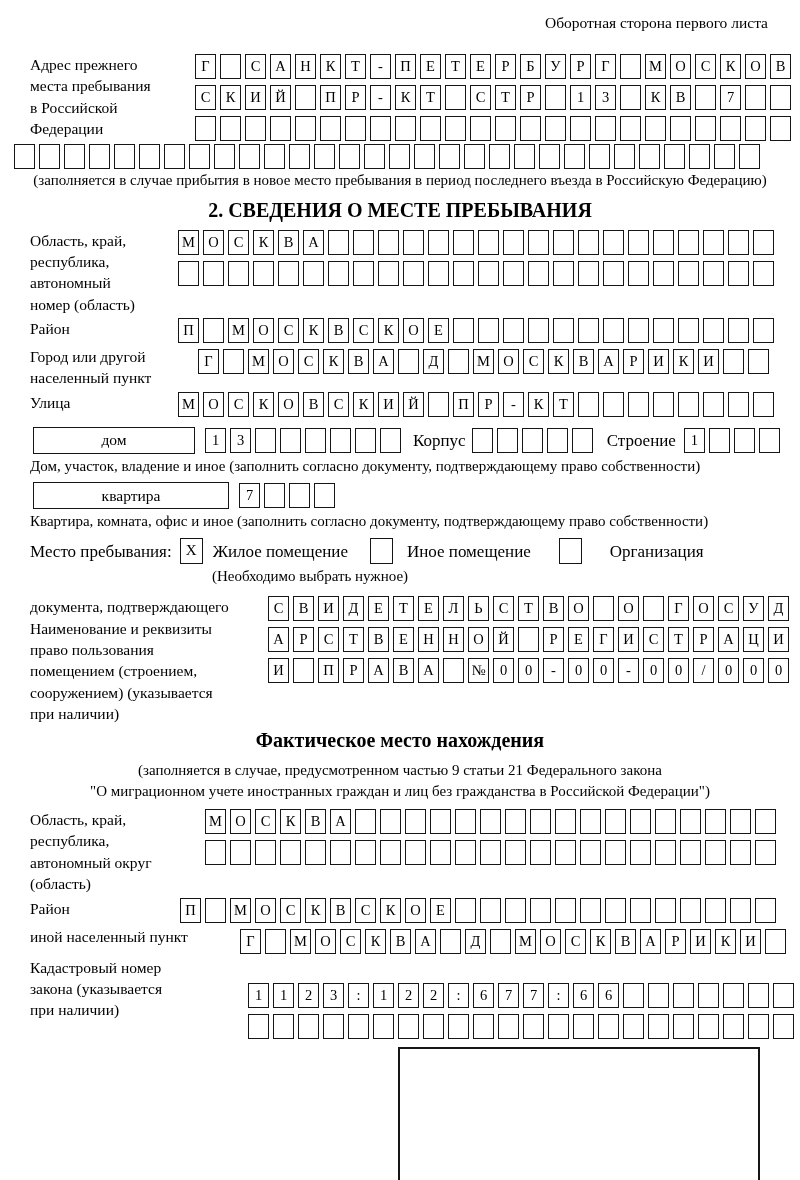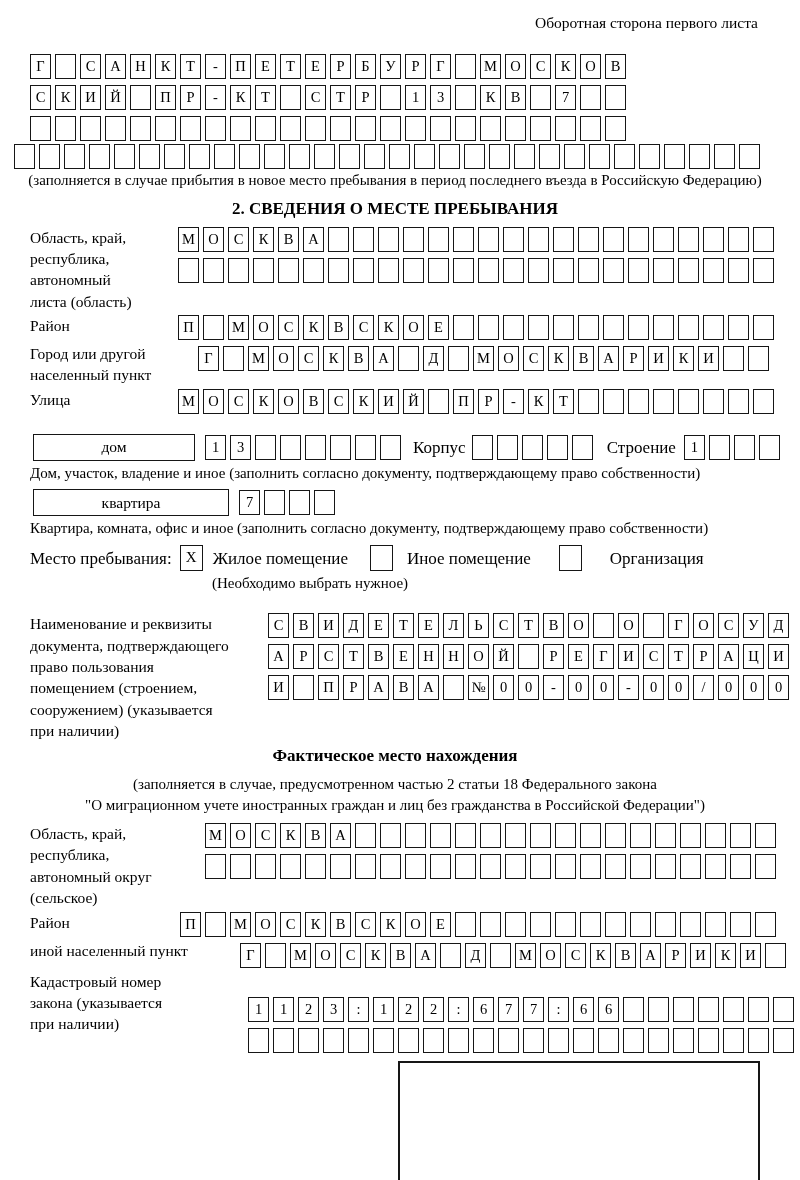--- a/index.html
+++ b/index.html
@@ -1,57 +1,63 @@
 <!DOCTYPE html>
 <html><head>
 <meta charset="utf-8">
 <style>
   html,body{margin:0;padding:0;background:#e8e8e8;}
   .page{
     width:800px;height:1180px;margin:0 auto;background:#ffffff;color:#000;
     font-family:"Liberation Serif","DejaVu Serif",serif;
-    box-sizing:border-box;padding:14px 20px 0 30px;position:relative;overflow:hidden;
+    box-sizing:border-box;padding:14px 10px 0 30px;position:relative;overflow:hidden;
   }
   .side-note{text-align:right;font-size:15.5px;padding-right:22px;margin-bottom:22px;}
   .form-row{display:flex;align-items:flex-start;margin-bottom:3px;}
   .row-label{font-size:15.5px;line-height:1.38;flex:none;}
   .cells-col{display:flex;flex-direction:column;gap:6px;flex:none;}
   .cell-row{display:flex;gap:4px;flex:none;}
   .cell{
     flex:none;width:21px;height:25px;box-sizing:border-box;border:1.6px solid #161616;
     text-align:center;font-size:14.5px;line-height:22px;background:#fff;
   }
   .caption{font-size:15px;line-height:1.3;margin:2px 0 6px 0;}
   .caption.center{text-align:center;margin-left:-20px;}
-  .heading{font-weight:bold;text-align:center;font-size:17px;margin:8px 0 8px -20px;}
+  .heading{font-weight:bold;text-align:center;font-size:20px;margin:8px 0 8px -20px;}
   .subtitle{text-align:center;font-size:15px;line-height:1.45;margin-left:-20px;}
   .namebox{
     flex:none;box-sizing:border-box;border:1.6px solid #161616;height:27px;
     display:flex;align-items:center;justify-content:center;font-size:15.5px;background:#fff;
   }
   .inline-lbl{font-size:17px;line-height:27px;flex:none;}
   .chkbox{
     flex:none;width:23px;height:26px;box-sizing:border-box;border:1.6px solid #161616;
     text-align:center;font-size:15px;line-height:23px;background:#fff;
   }
   .chk-row{display:flex;align-items:center;margin:4px 0 2px 0;}
   .stamp-box{
     box-sizing:border-box;border:2px solid #161616;width:362px;height:167px;
     margin:8px 0 4px 368px;background:#fff;
   }
-  .mt2{margin-top:20px}.mt4{margin-top:4px}
+  .mt2{margin-top:10px}.mt4{margin-top:4px}
 </style>
 </head>
 <body>
 
 <div class="page">
 
   <div class="side-note">Оборотная сторона первого листа</div>
 
   <div class="form-row">
+    <div class="row-label" style="width:165px">
+      <div>Адрес прежнего</div>
+      <div>места пребывания</div>
+      <div>в Российской</div>
+      <div>Федерации</div>
+    </div>
     <div class="cells-col">
       <div class="cell-row">
           <span class="cell">Г</span>
           <span class="cell"></span>
           <span class="cell">С</span>
           <span class="cell">А</span>
           <span class="cell">Н</span>
           <span class="cell">К</span>
           <span class="cell">Т</span>
           <span class="cell">-</span>
@@ -160,21 +166,21 @@
     </div>
   <div class="caption center">(заполняется в случае прибытия в новое место пребывания в период последнего въезда в Российскую Федерацию)</div>
 
   <div class="heading">2. СВЕДЕНИЯ О МЕСТЕ ПРЕБЫВАНИЯ</div>
 
   <div class="form-row">
     <div class="row-label" style="width:148px">
       <div>Область, край,</div>
       <div>республика,</div>
       <div>автономный</div>
-      <div>листа (область)</div>
+      <div>номер (область)</div>
     </div>
     <div class="cells-col">
       <div class="cell-row">
           <span class="cell">М</span>
           <span class="cell">О</span>
           <span class="cell">С</span>
           <span class="cell">К</span>
           <span class="cell">В</span>
           <span class="cell">А</span>
           <span class="cell"></span>
@@ -364,22 +370,22 @@
     <span class="inline-lbl" style="margin-left:10px">Жилое помещение</span>
     <span class="chkbox" style="margin-left:22px"></span>
     <span class="inline-lbl" style="margin-left:14px">Иное помещение</span>
     <span class="chkbox" style="margin-left:28px"></span>
     <span class="inline-lbl" style="margin-left:28px">Организация</span>
   </div>
   <div class="caption" style="text-align:center;width:560px">(Необходимо выбрать нужное)</div>
 
   <div class="form-row mt2">
     <div class="row-label" style="width:238px">
+      <div>документа, подтверждающего</div>
       <div>Наименование и реквизиты</div>
-      <div>документа, подтверждающего</div>
       <div>право пользования</div>
       <div>помещением (строением,</div>
       <div>сооружением) (указывается</div>
       <div>при наличии)</div>
     </div>
     <div class="cells-col">
       <div class="cell-row">
           <span class="cell">С</span>
           <span class="cell">В</span>
           <span class="cell">И</span>
@@ -445,29 +451,29 @@
           <span class="cell">0</span>
           <span class="cell">/</span>
           <span class="cell">0</span>
           <span class="cell">0</span>
           <span class="cell">0</span>
         </div>
     </div>
   </div>
 
   <div class="heading mt4">Фактическое место нахождения</div>
-  <div class="subtitle">(заполняется в случае, предусмотренном частью 2 статьи 18 Федерального закона</div>
+  <div class="subtitle">(заполняется в случае, предусмотренном частью 9 статьи 21 Федерального закона</div>
   <div class="subtitle" style="margin-bottom:6px">"О миграционном учете иностранных граждан и лиц без гражданства в Российской Федерации")</div>
 
   <div class="form-row">
     <div class="row-label" style="width:175px">
       <div>Область, край,</div>
       <div>республика,</div>
       <div>автономный округ</div>
-      <div>(сельское)</div>
+      <div>(область)</div>
     </div>
     <div class="cells-col">
       <div class="cell-row">
           <span class="cell">М</span>
           <span class="cell">О</span>
           <span class="cell">С</span>
           <span class="cell">К</span>
           <span class="cell">В</span>
           <span class="cell">А</span>
           <span class="cell"></span>

